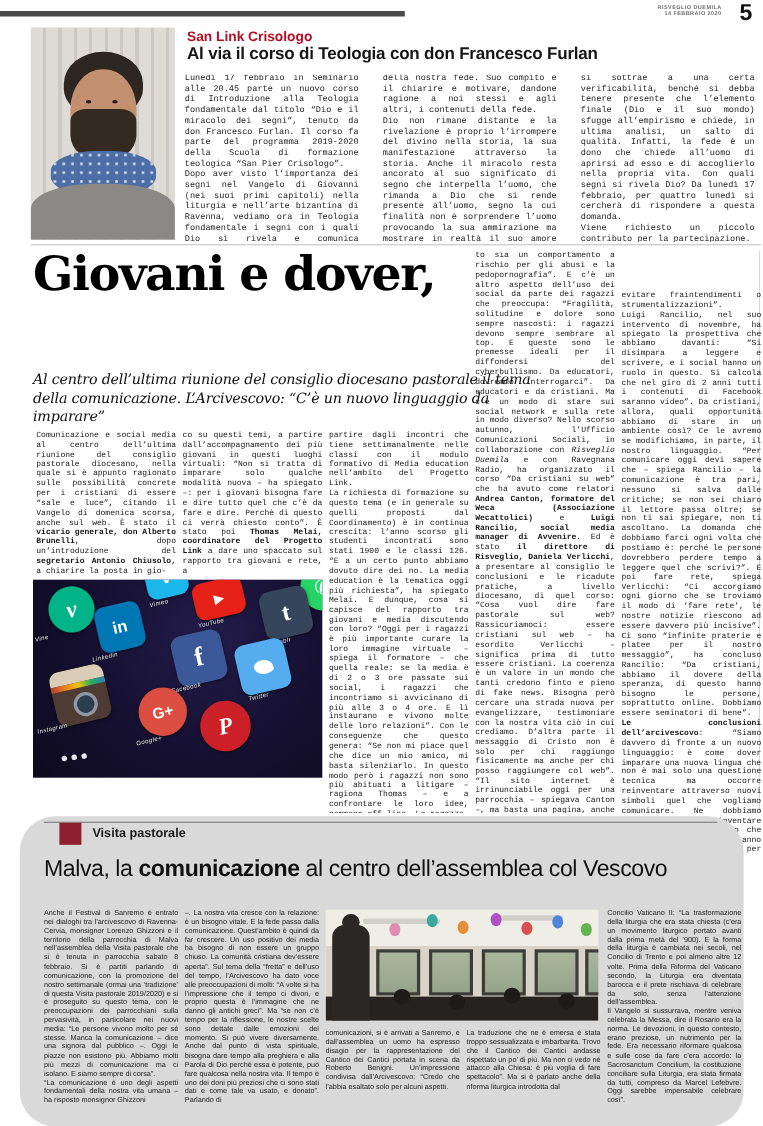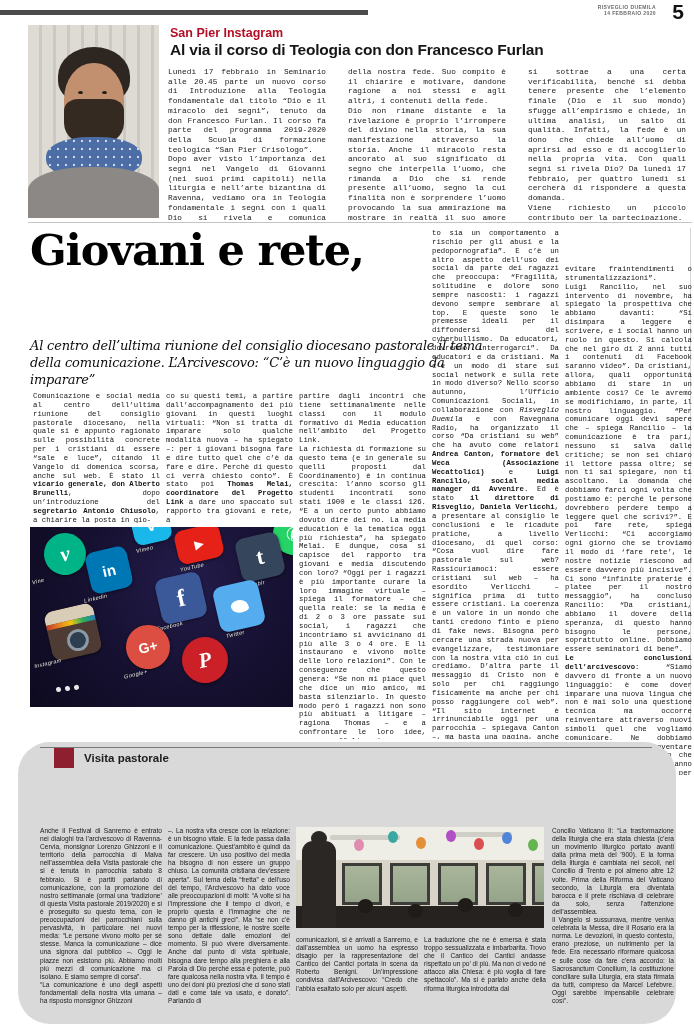--- a/index.html
+++ b/index.html
@@ -118,36 +118,36 @@
 
   <div class="abs priest-photo">
     <div class="ph-hair"></div>
     <div class="ph-head"></div>
     <div class="ph-eye" style="left:50px;top:66px;"></div>
     <div class="ph-eye" style="left:74px;top:66px;"></div>
     <div class="ph-beard"></div>
     <div class="ph-scarf"></div>
     <div class="ph-body"></div>
   </div>
-  <div class="abs kicker" style="color: rgb(180, 14, 38);">San Pier Instagram</div>
+  <div class="abs kicker" style="color: rgb(180, 14, 38);">San Link Crisologo</div>
   <div class="abs top-title">Al via il corso di Teologia con don Francesco Furlan</div>
   <div class="abs tcol tc1">Lunedì 17 febbraio in Seminario alle 20.45 parte un nuovo corso di Introduzione alla Teologia fondamentale dal titolo “Dio e il miracolo dei segni”, tenuto da don Francesco Furlan. Il corso fa parte del programma 2019-2020 della Scuola di formazione teologica “San Pier Crisologo”.
 Dopo aver visto l’importanza dei segni nel Vangelo di Giovanni (nei suoi primi capitoli) nella liturgia e nell’arte bizantina di Ravenna, vediamo ora in Teologia fondamentale i segni con i quali Dio si rivela e comunica all’uomo. Oggetto della Teologia fondamentale è la rivelazione di Dio in Cristo e i contenuti</div>
   <div class="abs tcol tc2">della nostra fede. Suo compito è il chiarire e motivare, dandone ragione a noi stessi e agli altri, i contenuti della fede.
 Dio non rimane distante e la rivelazione è proprio l’irrompere del divino nella storia, la sua manifestazione attraverso la storia. Anche il miracolo resta ancorato al suo significato di segno che interpella l’uomo, che rimanda a Dio che si rende presente all’uomo, segno la cui finalità non è sorprendere l’uomo provocando la sua ammirazione ma mostrare in realtà il suo amore salvifico liberandolo dal peccato e della morte. La rivelazione, quindi, in quanto irrompere di Dio nella storia, non</div>
   <div class="abs tcol tc3"><span>si sottrae a una certa verificabilità, benché si debba tenere presente che l’elemento finale (Dio e il suo mondo) sfugge all’empirismo e chiede, in ultima analisi, un salto di qualità. Infatti, la fede è un dono che chiede all’uomo di aprirsi ad esso e di accoglierlo nella propria vita. Con quali segni si rivela Dio? Da lunedì 17 febbraio, per quattro lunedì si cercherà di rispondere a questa domanda.
 Viene richiesto un piccolo contributo per la partecipazione.
 
 </span></div>
 
   <div class="abs divider"></div>
   <div class="abs right-rule"></div>
 
   <div class="abs headline">
-    <div>Giovani e rete,</div>
+    <div>Giovani e dover,</div>
   </div>
   <div class="abs standfirst">Al centro dell’ultima riunione del consiglio diocesano pastorale il tema della comunicazione. L’Arcivescovo: “C’è un nuovo linguaggio da imparare”</div>
   <div class="abs mcol mc1"><span>Comunicazione e social media al centro dell’ultima riunione del consiglio pastorale diocesano, nella quale si è appunto ragionato sulle possibilità concrete per i cristiani di essere “sale e luce”, citando il Vangelo di domenica scorsa, anche sul web. È stato il </span><span class="b">vicario generale, don Alberto Brunelli</span><span>, dopo un’introduzione del </span><span class="b">segretario Antonio Chiusolo</span><span>, a chiarire la posta in gio-</span></div>
   <div class="abs mcol mc2"><span>co su questi temi, a partire dall’accompagnamento dei più giovani in questi luoghi virtuali: “Non si tratta di imparare solo qualche modalità nuova – ha spiegato –: per i giovani bisogna fare e dire tutto quel che c’è da fare e dire. Perchè di questo ci verrà chiesto conto”. È stato poi </span><span class="b">Thomas Melai, coordinatore del Progetto Link</span><span> a dare uno spaccato sul rapporto tra giovani e rete, a</span></div>
   <div class="abs mcol mc3"><span>partire dagli incontri che tiene settimanalmente nelle classi con il modulo formativo di Media education nell’ambito del Progetto Link.
 La richiesta di formazione su questo tema (e in generale su quelli proposti dal Coordinamento) è in continua crescita: l’anno scorso gli studenti incontrati sono stati 1900 e le classi 126. “E a un certo punto abbiamo dovuto dire dei no. La media education è la tematica oggi più richiesta”, ha spiegato Melai. E dunque, cosa si capisce del rapporto tra giovani e media discutendo con loro? “Oggi per i ragazzi è più importante curare la loro immagine virtuale – spiega il formatore – che quella reale: se la media è di 2 o 3 ore passate sui social, i ragazzi che incontriamo si avvicinano di più alle 3 o 4 ore. E lì instaurano e vivono molte delle loro relazioni”. Con le conseguenze che questo genera: “Se non mi piace quel che dice un mio amico, mi basta silenziarlo. In questo modo però i ragazzi non sono più abituati a litigare – ragiona Thomas – e a confrontare le loro idee, nemmeno off line. Le ragazze, diverse ne ho incontrate, ricevono proposte sui social da ragazzi più grandi che chiedono loro di foto. È diffusissimo. E voi capite quan-</span></div>
   <div class="abs mcol mc4"><span>to sia un comportamento a rischio per gli abusi e la pedopornografia”. E c’è un altro aspetto dell’uso dei social da parte dei ragazzi che preoccupa: “Fragilità, solitudine e dolore sono sempre nascosti: i ragazzi devono sempre sembrare al top. E queste sono le premesse ideali per il diffondersi del cyberbullismo. Da educatori, dovremmo interrogarci”. Da educatori e da cristiani. Ma c’è un modo di stare sui social network e sulla rete in modo diverso? Nello scorso autunno, l’Ufficio Comunicazioni Sociali, in collaborazione con </span><span class="i">Risveglio Duemila</span><span> e con Ravegnana Radio, ha organizzato il corso “Da cristiani su web” che ha avuto come relatori </span><span class="b">Andrea Canton, formatore del Weca (Associazione Wecattolici)</span><span> e </span><span class="b">Luigi Rancilio, social media manager di Avvenire</span><span>. Ed è stato </span><span class="b">il direttore di Risveglio, Daniela Verlicchi</span><span>, a presentare al consiglio le conclusioni e le ricadute pratiche, a livello diocesano, di quel corso: “Cosa vuol dire fare pastorale sul web? Rassicuriamoci: essere cristiani sul web – ha esordito Verlicchi – significa prima di tutto essere cristiani. La coerenza è un valore in un mondo che tanti credono finto e pieno di fake news. Bisogna però cercare una strada nuova per evangelizzare, testimoniare con la nostra vita ciò in cui crediamo. D’altra parte il messaggio di Cristo non è solo per chi raggiungo fisicamente ma anche per chi posso raggiungere col web”. “Il sito internet è irrinunciabile oggi per una parrocchia – spiegava Canton –, ma basta una pagina, anche statica, anche solo come vetrina. Dobbiamo calcolare che noi, come Chiesa, come parrocchia, già ci siamo su internet, con quel che di noi ‘dicono’ gli altri utenti: sarebbe quindi importante prendere il controllo delle informazioni che di noi girano su facebook e sulla rete, per</span></div>
   <div class="abs mcol mc5"><span>evitare fraintendimenti o strumentalizzazioni”.
 Luigi Rancilio, nel suo intervento di novembre, ha spiegato la prospettiva che abbiamo davanti: “Si disimpara a leggere e scrivere, e i social hanno un ruolo in questo. Si calcola che nel giro di 2 anni tutti i contenuti di Facebook saranno video”. Da cristiani, allora, quali opportunità abbiamo di stare in un ambiente così? Ce le avremo se modifichiamo, in parte, il nostro linguaggio. “Per comunicare oggi devi sapere che – spiega Rancilio – la comunicazione è tra pari, nessuno si salva dalle critiche; se non sei chiaro il lettore passa oltre; se non ti sai spiegare, non ti ascoltano. La domanda che dobbiamo farci ogni volta che postiamo è: perché le persone dovrebbero perdere tempo a leggere quel che scrivi?”. E poi fare rete, spiega Verlicchi: “Ci accorgiamo ogni giorno che se troviamo il modo di ‘fare rete’, le nostre notizie riescono ad essere davvero più incisive”.
 Ci sono “infinite praterie e platee per il nostro messaggio”, ha concluso Rancilio: “Da cristiani, abbiamo il dovere della speranza, di questo hanno bisogno le persone, soprattutto online. Dobbiamo essere seminatori di bene”.
@@ -210,20 +210,21 @@
       <span>P</span>
       </div>
 
     <div class="dots"></div>
   </div>
 
   <div class="abs section" style="background: rgb(217, 217, 217);">
     <div class="sec-rule"></div>
     <div class="sec-square" style="background: rgb(142, 31, 46);"></div>
     <div class="sec-kicker">Visita pastorale</div>
+    <div class="sec-headline"><span>Malva, la </span><span class="b">comunicazione</span><span> al centro dell’assemblea col Vescovo</span></div>
 
     <div class="bcol bc1">Anche il Festival di Sanremo è entrato nei dialoghi tra l’arcivescovo di Ravenna-Cervia, monsignor Lorenzo Ghizzoni e il territorio della parrocchia di Malva nell’assemblea della Visita pastorale che si è tenuta in parrocchia sabato 8 febbraio. Si è partiti parlando di comunicazione, con la promozione del nostro settimanale (ormai una ‘tradizione’ di questa Visita pastorale 2019/2020) e si è proseguito su questo tema, con le preoccupazioni dei parrocchiani sulla pervasività, in particolare nei nuovi media: “Le persone vivono molto per sé stesse. Manca la comunicazione – dice una signora dal pubblico –. Oggi le piazze non esistono più. Abbiamo molti più mezzi di comunicazione ma ci isolano. E siamo sempre di corsa”.
 “La comunicazione è uno degli aspetti fondamentali della nostra vita umana – ha risposto monsignor Ghizzoni</div>
     <div class="bcol bc2">–. La nostra vita cresce con la relazione: è un bisogno vitale. E la fede passa dalla comunicazione. Quest’ambito è quindi da far crescere. Un uso positivo dei media ha bisogno di non essere un gruppo chiuso. La comunità cristiana dev’essere aperta”. Sul tema della “fretta” e dell’uso del tempo, l’Arcivescovo ha dato voce alle preoccupazioni di molti: “A volte si ha l’impressione che il tempo ci divori, e proprio questa è l’immagine che ne danno gli antichi greci”. Ma “se non c’è tempo per la riflessione, le nostre scelte sono dettate dalle emozioni del momento. Si può vivere diversamente. Anche dal punto di vista spirituale, bisogna dare tempo alla preghiera e alla Parola di Dio perché essa è potente, può fare qualcosa nella nostra vita. Il tempo è uno dei doni più preziosi che ci sono stati dati e come tale va usato, e donato”. Parlando di</div>
 
     <div class="parish">
       <div class="p-light" style="left:34px;top:8px;width:70px;"></div>
       <div class="p-light" style="left:150px;top:5px;width:66px;"></div>
       <span class="bal" style="left:20px;top:6px;background:#d94f4f;"></span>
       <span class="bal" style="left:58px;top:12px;background:#e08bb0;"></span>

